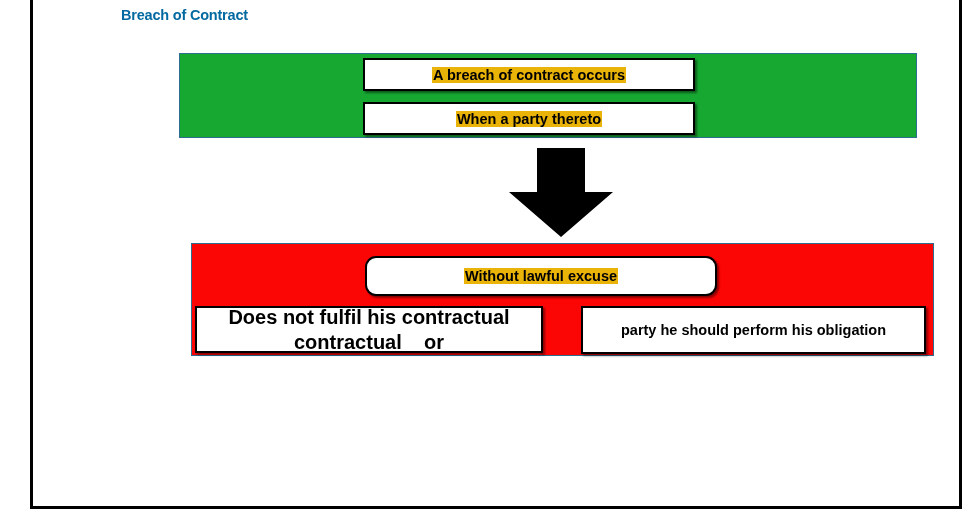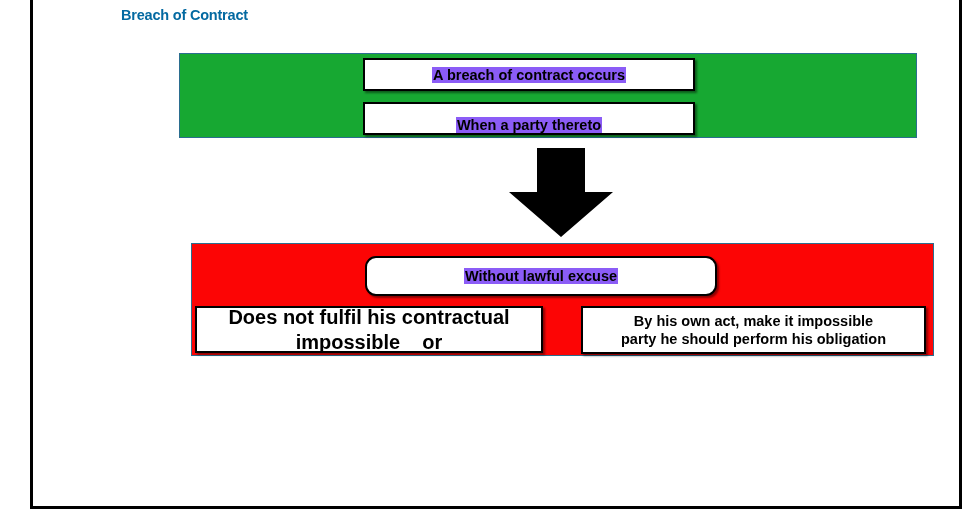--- a/index.html
+++ b/index.html
@@ -86,21 +86,20 @@
     width: 332px;
     height: 33px;
     font-size: 14.5px;
   }
   #box-party {
     left: 330px;
     top: 104px;
     width: 332px;
     height: 33px;
     font-size: 14.5px;
-    align-items: flex-end;
   }
   #box-excuse {
     left: 332px;
     top: 258px;
     width: 352px;
     height: 40px;
     font-size: 14.5px;
     border-radius: 11px;
   }
   #box-not-fulfil {
@@ -114,21 +113,21 @@
   #box-own-act {
     left: 548px;
     top: 308px;
     width: 345px;
     height: 48px;
     font-size: 14.5px;
     line-height: 1.25;
   }
 
   .hl {
-    background: #8b5cf6;
+    background: #eab308;
     padding: 0 1px;
   }
 
   .twoline { display: block; }
 
   
   #flow-arrow {
     position: absolute;
     left: 473px;
     top: 150px;
@@ -159,24 +158,23 @@
 
   <div id="red-panel"></div>
 
   <div class="wbox" id="box-excuse">
     <span class="hl">Without lawful excuse</span>
   </div>
 
   <div class="wbox" id="box-not-fulfil">
     <div>
       <span class="twoline">Does not fulfil his contractual</span>
-      <span class="twoline" style="white-space:pre;">impossible    or</span>
+      <span class="twoline" style="white-space:pre;">contractual    or</span>
     </div>
   </div>
 
   <div class="wbox" id="box-own-act">
     <div>
-      <span class="twoline">By his own act, make it impossible</span>
       <span class="twoline">party he should perform his obligation</span>
     </div>
   </div>
 
 </div>
 
 </body></html>

